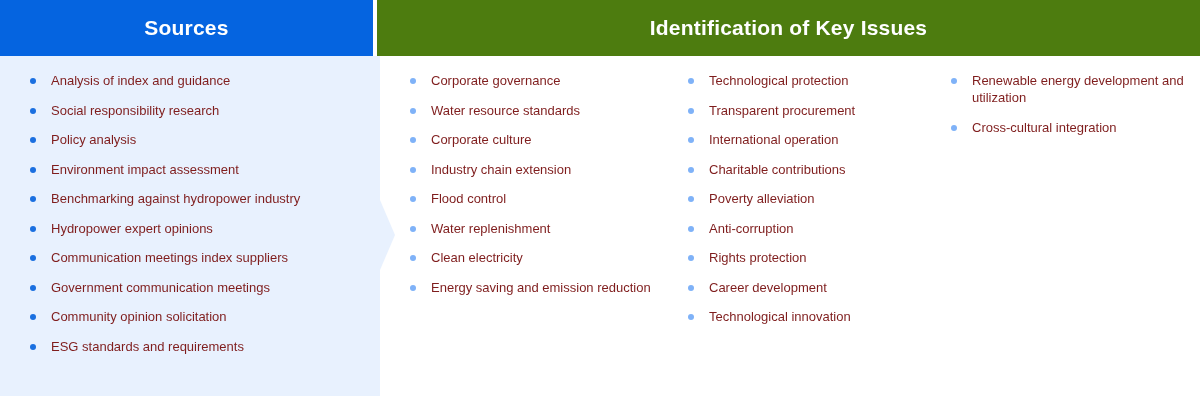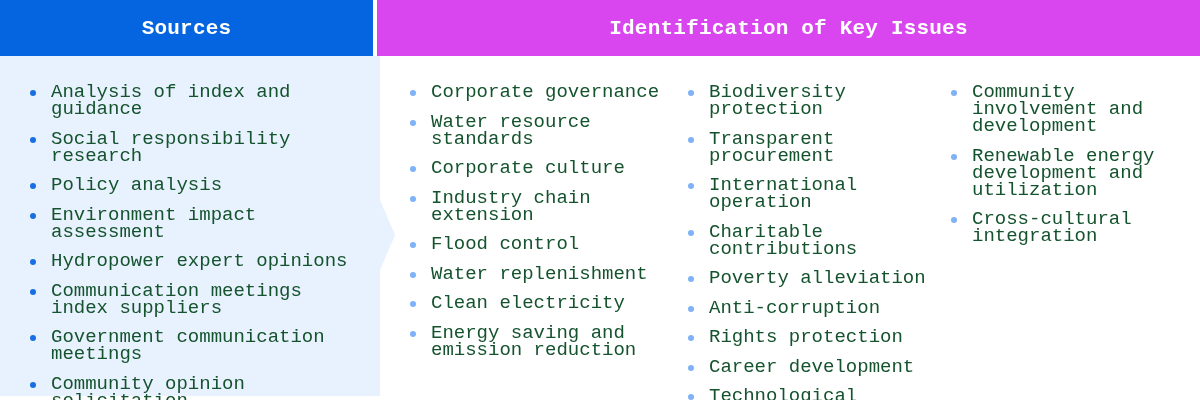--- a/index.html
+++ b/index.html
@@ -12,21 +12,20 @@
     background: #ffffff;
     font-family: "Liberation Sans", sans-serif;
     overflow: hidden;
   }
 
   #infographic {
     position: relative;
     width: 1200px;
     height: 400px;
     background: #ffffff;
-    font-family: Liberation Mono, monospace;
   }
 
   
   .panel-left-body {
     position: absolute;
     left: 0;
     top: 56px;
     width: 380px;
     height: 340px;
     background: #e8f1fe;
@@ -52,21 +51,21 @@
     box-sizing: border-box;
   }
   .header-left {
     left: 0;
     width: 373px;
     background: #0564e0;
   }
   .header-right {
     left: 377px;
     width: 823px;
-    background: #d946ef;
+    background: #4d7c0f;
   }
   .header-title {
     color: #ffffff;
     font-size: 21px;
     font-weight: bold;
     letter-spacing: 0.2px;
     white-space: nowrap;
   }
 
   
@@ -107,24 +106,23 @@
   .list {
     list-style: none;
     margin: 0;
     padding: 0;
   }
 
   .list-item {
     position: relative;
     padding-left: 21px;
     margin-bottom: 12.5px;
-    font-size: 19px;
+    font-size: 13px;
     line-height: 17px;
-    color: #14532d;
-    margin-top: 12px;
+    color: #7f1d1d;
   }
   .list-item:last-child {
     margin-bottom: 0;
   }
 
   .bullet {
     position: absolute;
     left: 0;
     top: 6px;
     width: 6px;
@@ -178,20 +176,24 @@
       <li class="list-item">
           <span class="bullet"></span>
           <span class="item-label">Policy analysis</span>
         </li>
       <li class="list-item">
           <span class="bullet"></span>
           <span class="item-label">Environment impact assessment</span>
         </li>
       <li class="list-item">
           <span class="bullet"></span>
+          <span class="item-label">Benchmarking against hydropower industry</span>
+        </li>
+      <li class="list-item">
+          <span class="bullet"></span>
           <span class="item-label">Hydropower expert opinions</span>
         </li>
       <li class="list-item">
           <span class="bullet"></span>
           <span class="item-label">Communication meetings index suppliers</span>
         </li>
       <li class="list-item">
           <span class="bullet"></span>
           <span class="item-label">Government communication meetings</span>
         </li>
@@ -240,21 +242,21 @@
           <span class="bullet"></span>
           <span class="item-label">Energy saving and emission reduction</span>
         </li>
     </ul>
   </div>
 
   <div class="col col-issues-2">
     <ul class="list">
       <li class="list-item">
           <span class="bullet"></span>
-          <span class="item-label">Biodiversity protection</span>
+          <span class="item-label">Technological protection</span>
         </li>
       <li class="list-item">
           <span class="bullet"></span>
           <span class="item-label">Transparent procurement</span>
         </li>
       <li class="list-item">
           <span class="bullet"></span>
           <span class="item-label">International operation</span>
         </li>
       <li class="list-item">
@@ -281,24 +283,20 @@
           <span class="bullet"></span>
           <span class="item-label">Technological innovation</span>
         </li>
     </ul>
   </div>
 
   <div class="col col-issues-3">
     <ul class="list">
       <li class="list-item">
           <span class="bullet"></span>
-          <span class="item-label">Community involvement and development</span>
-        </li>
-      <li class="list-item">
-          <span class="bullet"></span>
           <span class="item-label">Renewable energy development and utilization</span>
         </li>
       <li class="list-item">
           <span class="bullet"></span>
           <span class="item-label">Cross-cultural integration</span>
         </li>
     </ul>
   </div>
 
 </div>

